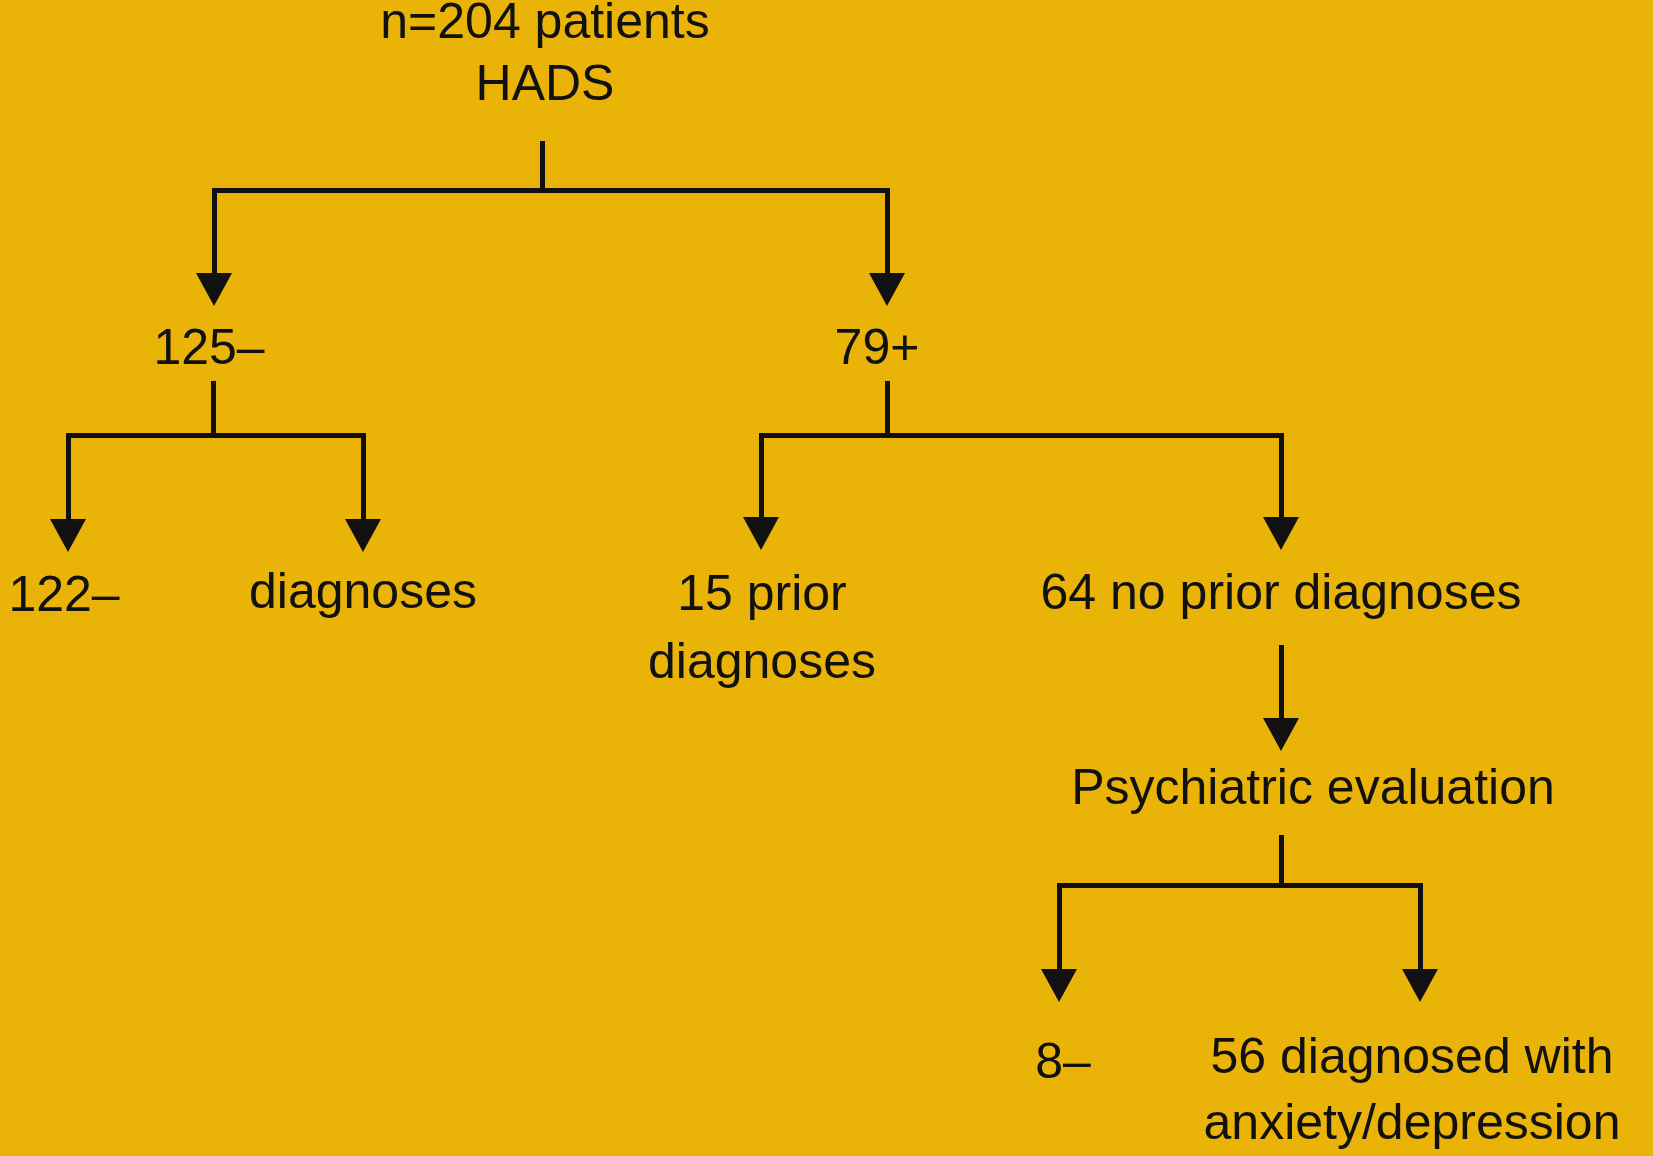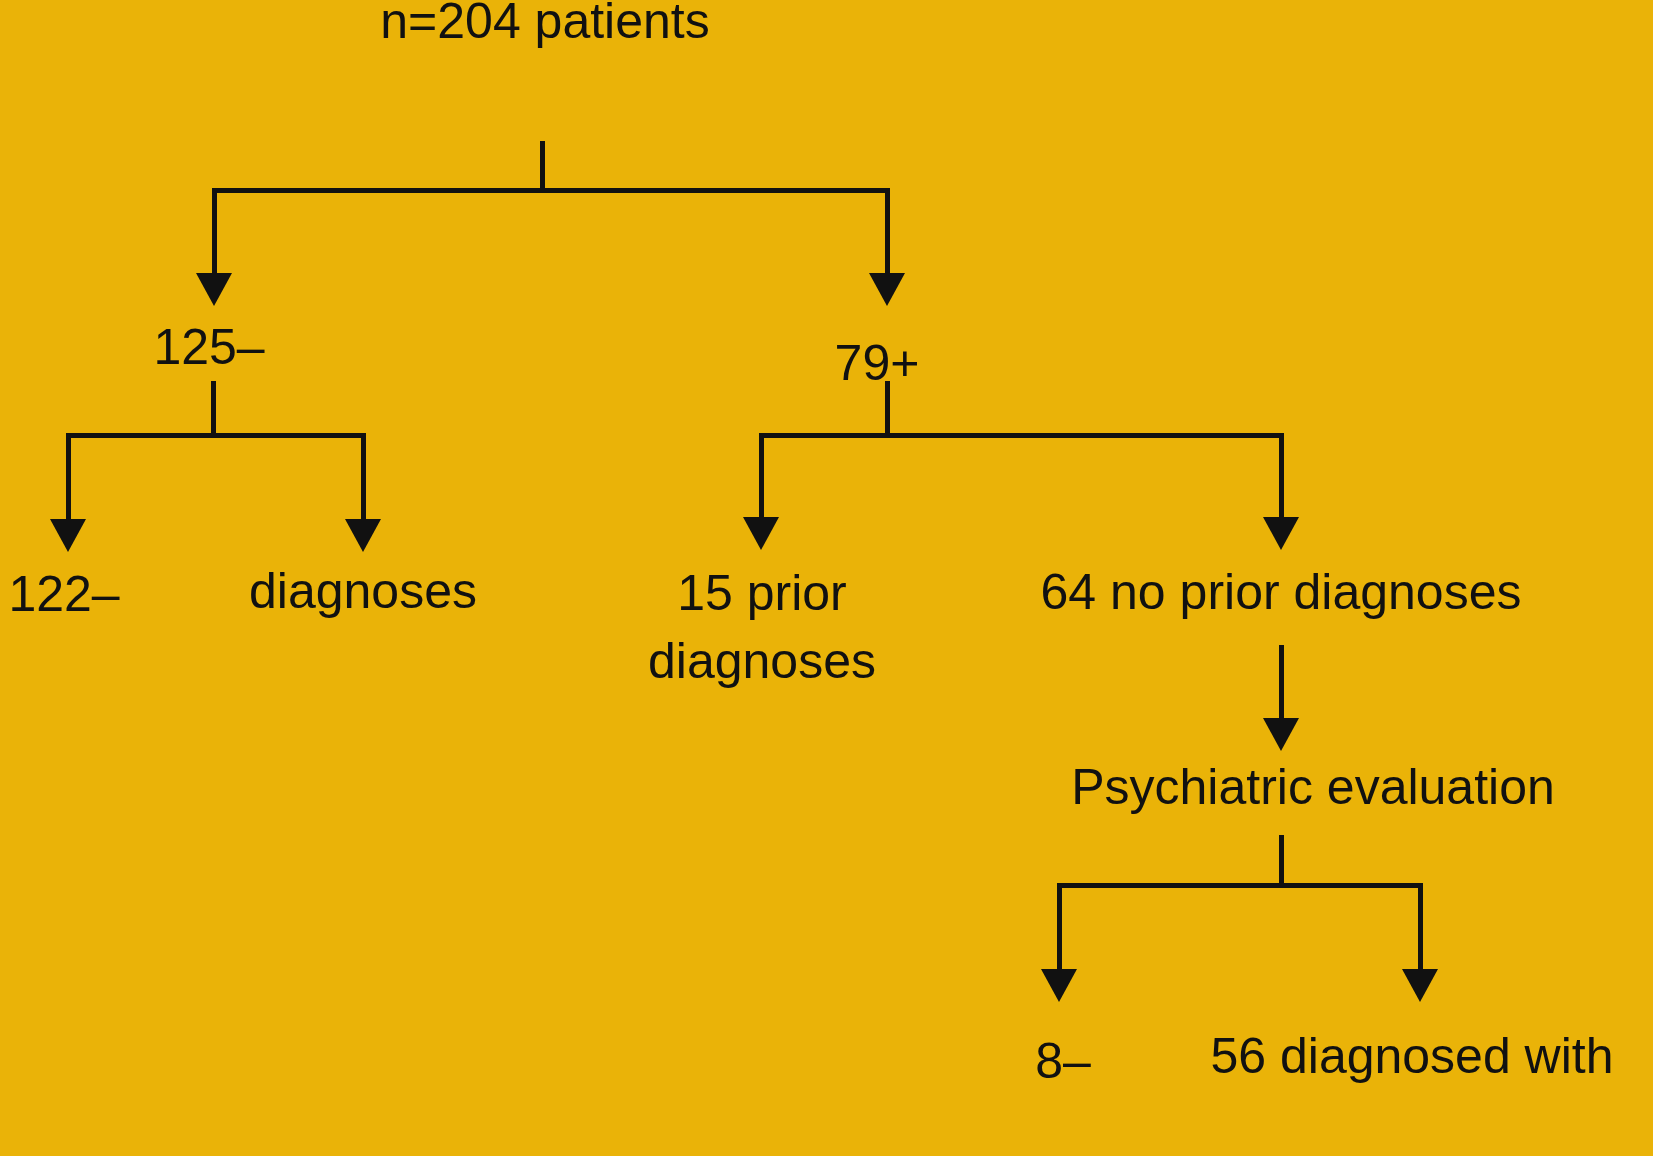--- a/index.html
+++ b/index.html
@@ -21,34 +21,35 @@
     border-top:33px solid #111111;
   }
 </style>
 </head>
 <body>
 
 <div class="canvas">
 
   <div class="node root" style="left:545px;top:-10px;">
     <div>n=204 patients</div>
+    <div>HADS</div>
   </div>
 
   <div class="vline" style="left:540px;top:141px;width:5px;height:49px;"></div>
   <div class="hline" style="left:212px;top:188px;width:678px;height:5px;"></div>
 
   <div class="vline" style="left:212px;top:188px;width:5px;height:88px;"></div>
   <div class="ahead" style="left:214px;top:273px;"></div>
 
   <div class="vline" style="left:885px;top:188px;width:5px;height:88px;"></div>
   <div class="ahead" style="left:887px;top:273px;"></div>
 
   <div class="node" style="left:209px;top:322px;">125–</div>
 
-  <div class="node" style="left:877px;top:322px;margin-top:16px;">79+</div>
+  <div class="node" style="left:877px;top:322px;">79+</div>
 
   <div class="vline" style="left:211px;top:381px;width:5px;height:54px;"></div>
   <div class="hline" style="left:66px;top:433px;width:300px;height:5px;"></div>
   <div class="vline" style="left:66px;top:433px;width:5px;height:88px;"></div>
   <div class="ahead" style="left:68px;top:519px;"></div>
   <div class="vline" style="left:361px;top:433px;width:5px;height:88px;"></div>
   <div class="ahead" style="left:363px;top:519px;"></div>
 
   <div class="node" style="left:64px;top:569px;">122–</div>
 
@@ -79,15 +80,16 @@
   <div class="hline" style="left:1057px;top:883px;width:366px;height:5px;"></div>
   <div class="vline" style="left:1057px;top:883px;width:5px;height:88px;"></div>
   <div class="ahead" style="left:1059px;top:969px;"></div>
   <div class="vline" style="left:1418px;top:883px;width:5px;height:88px;"></div>
   <div class="ahead" style="left:1420px;top:969px;"></div>
 
   <div class="node" style="left:1063px;top:1036px;">8–</div>
 
   <div class="node two tight" style="left:1372px;top:1023px;">
     <div>56 diagnosed with</div>
+    <div>anxiety/depression</div>
   </div>
 
 </div>
 
 </body></html>

